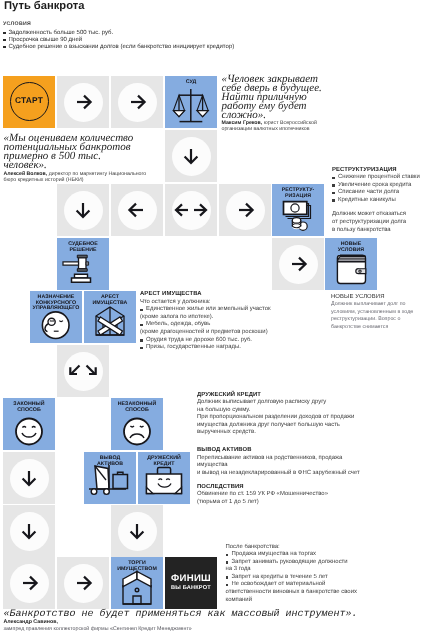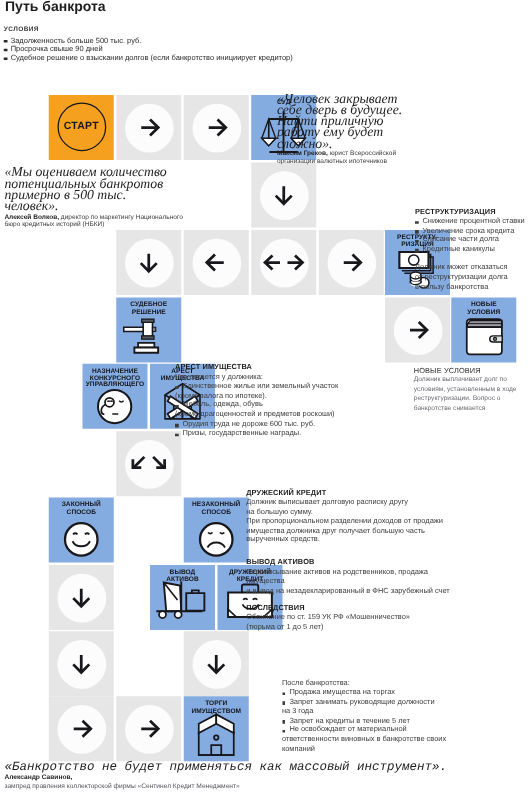--- a/index.html
+++ b/index.html
@@ -10,21 +10,21 @@
 
   
   #title{position:absolute;left:4px;top:0px;font-size:11.2px;font-weight:bold;letter-spacing:0px;}
   #cond{position:absolute;left:3px;top:21px;width:320px;}
   #cond .h{font-size:5.2px;font-weight:bold;letter-spacing:.35px;color:#3a3a3a;line-height:6px;}
   #cond ul{list-style:none;margin:2.5px 0 0 0;padding:0;}
   #cond li{font-size:6px;line-height:7px;color:#2c2c2c;position:relative;padding-left:5.5px;white-space:nowrap;}
   #cond li:before{content:"";position:absolute;left:0;top:2.4px;width:2.6px;height:2.6px;background:#2c2c2c;}
 
   
-  .cell{position:absolute;width:52px;height:52px;box-sizing:border-box;margin-left:36px;}
+  .cell{position:absolute;width:52px;height:52px;box-sizing:border-box;}
   .gray{background:#e6e6e6;}
   .blue{background:#85ace0;}
   .orange{background:#f5a01e;}
   .black{background:#232323;}
   .disc{position:absolute;left:50%;top:50%;margin-left:-19.5px;margin-top:-19.5px;
         width:39px;height:39px;border-radius:50%;background:#fcfcfc;}
   .cap{position:absolute;left:0px;right:0px;top:4.2px;text-align:center;font-size:5.25px;font-weight:bold;
        line-height:5.55px;letter-spacing:.05px;color:#14141a;white-space:pre-line;}
   .ico{position:absolute;left:0;top:0;width:52px;height:52px;}
   .startcircle{position:absolute;left:6.5px;top:6px;width:39px;height:39px;border-radius:50%;
@@ -346,20 +346,24 @@
         <path d="M12 47 H40"></path>
         <path d="M26 14.5 L40 26"></path>
         <path d="M22 39 H30 V47 H22 Z"></path>
         <circle cx="26" cy="33" r="1.8"></circle>
       </g>
       <path d="M12 22 L26 14.5 L26 22 L12 29.5 Z" fill="#ffffff" stroke="#17171c" stroke-width="1.4"></path>
       <path d="M26 14.5 L40 22 L40 29.5 L26 22 Z" fill="#ffffff" stroke="#17171c" stroke-width="1.4"></path>
     </svg>
   </div>
 
+  <div class="cell black" style="left:165px;top:557px">
+    <div class="finlbl">ФИНИШ</div>
+    <div class="finsub">ВЫ БАНКРОТ</div>
+  </div>
 
   <div class="quote" style="left:3.5px;top:134px;width:150px">
     <div class="qt" style="width:133px">«Мы оцениваем количество потенциальных банкротов примерно в 500 тыс. человек».</div>
     <div class="qa"><b>Алексей Волков,</b><span> директор по маркетингу Национального бюро кредитных историй (НБКИ)</span></div>
   </div>
 
   <div class="quote" style="left:221.5px;top:74.5px;width:118px">
     <div class="qt" style="width:113px">«Человек закрывает  себе дверь в будущее. Найти приличную работу ему будет сложно».</div>
     <div class="qa"><b>Максим Греков,</b><span> юрист Всероссийской организации валютных ипотечников</span></div>
   </div>

